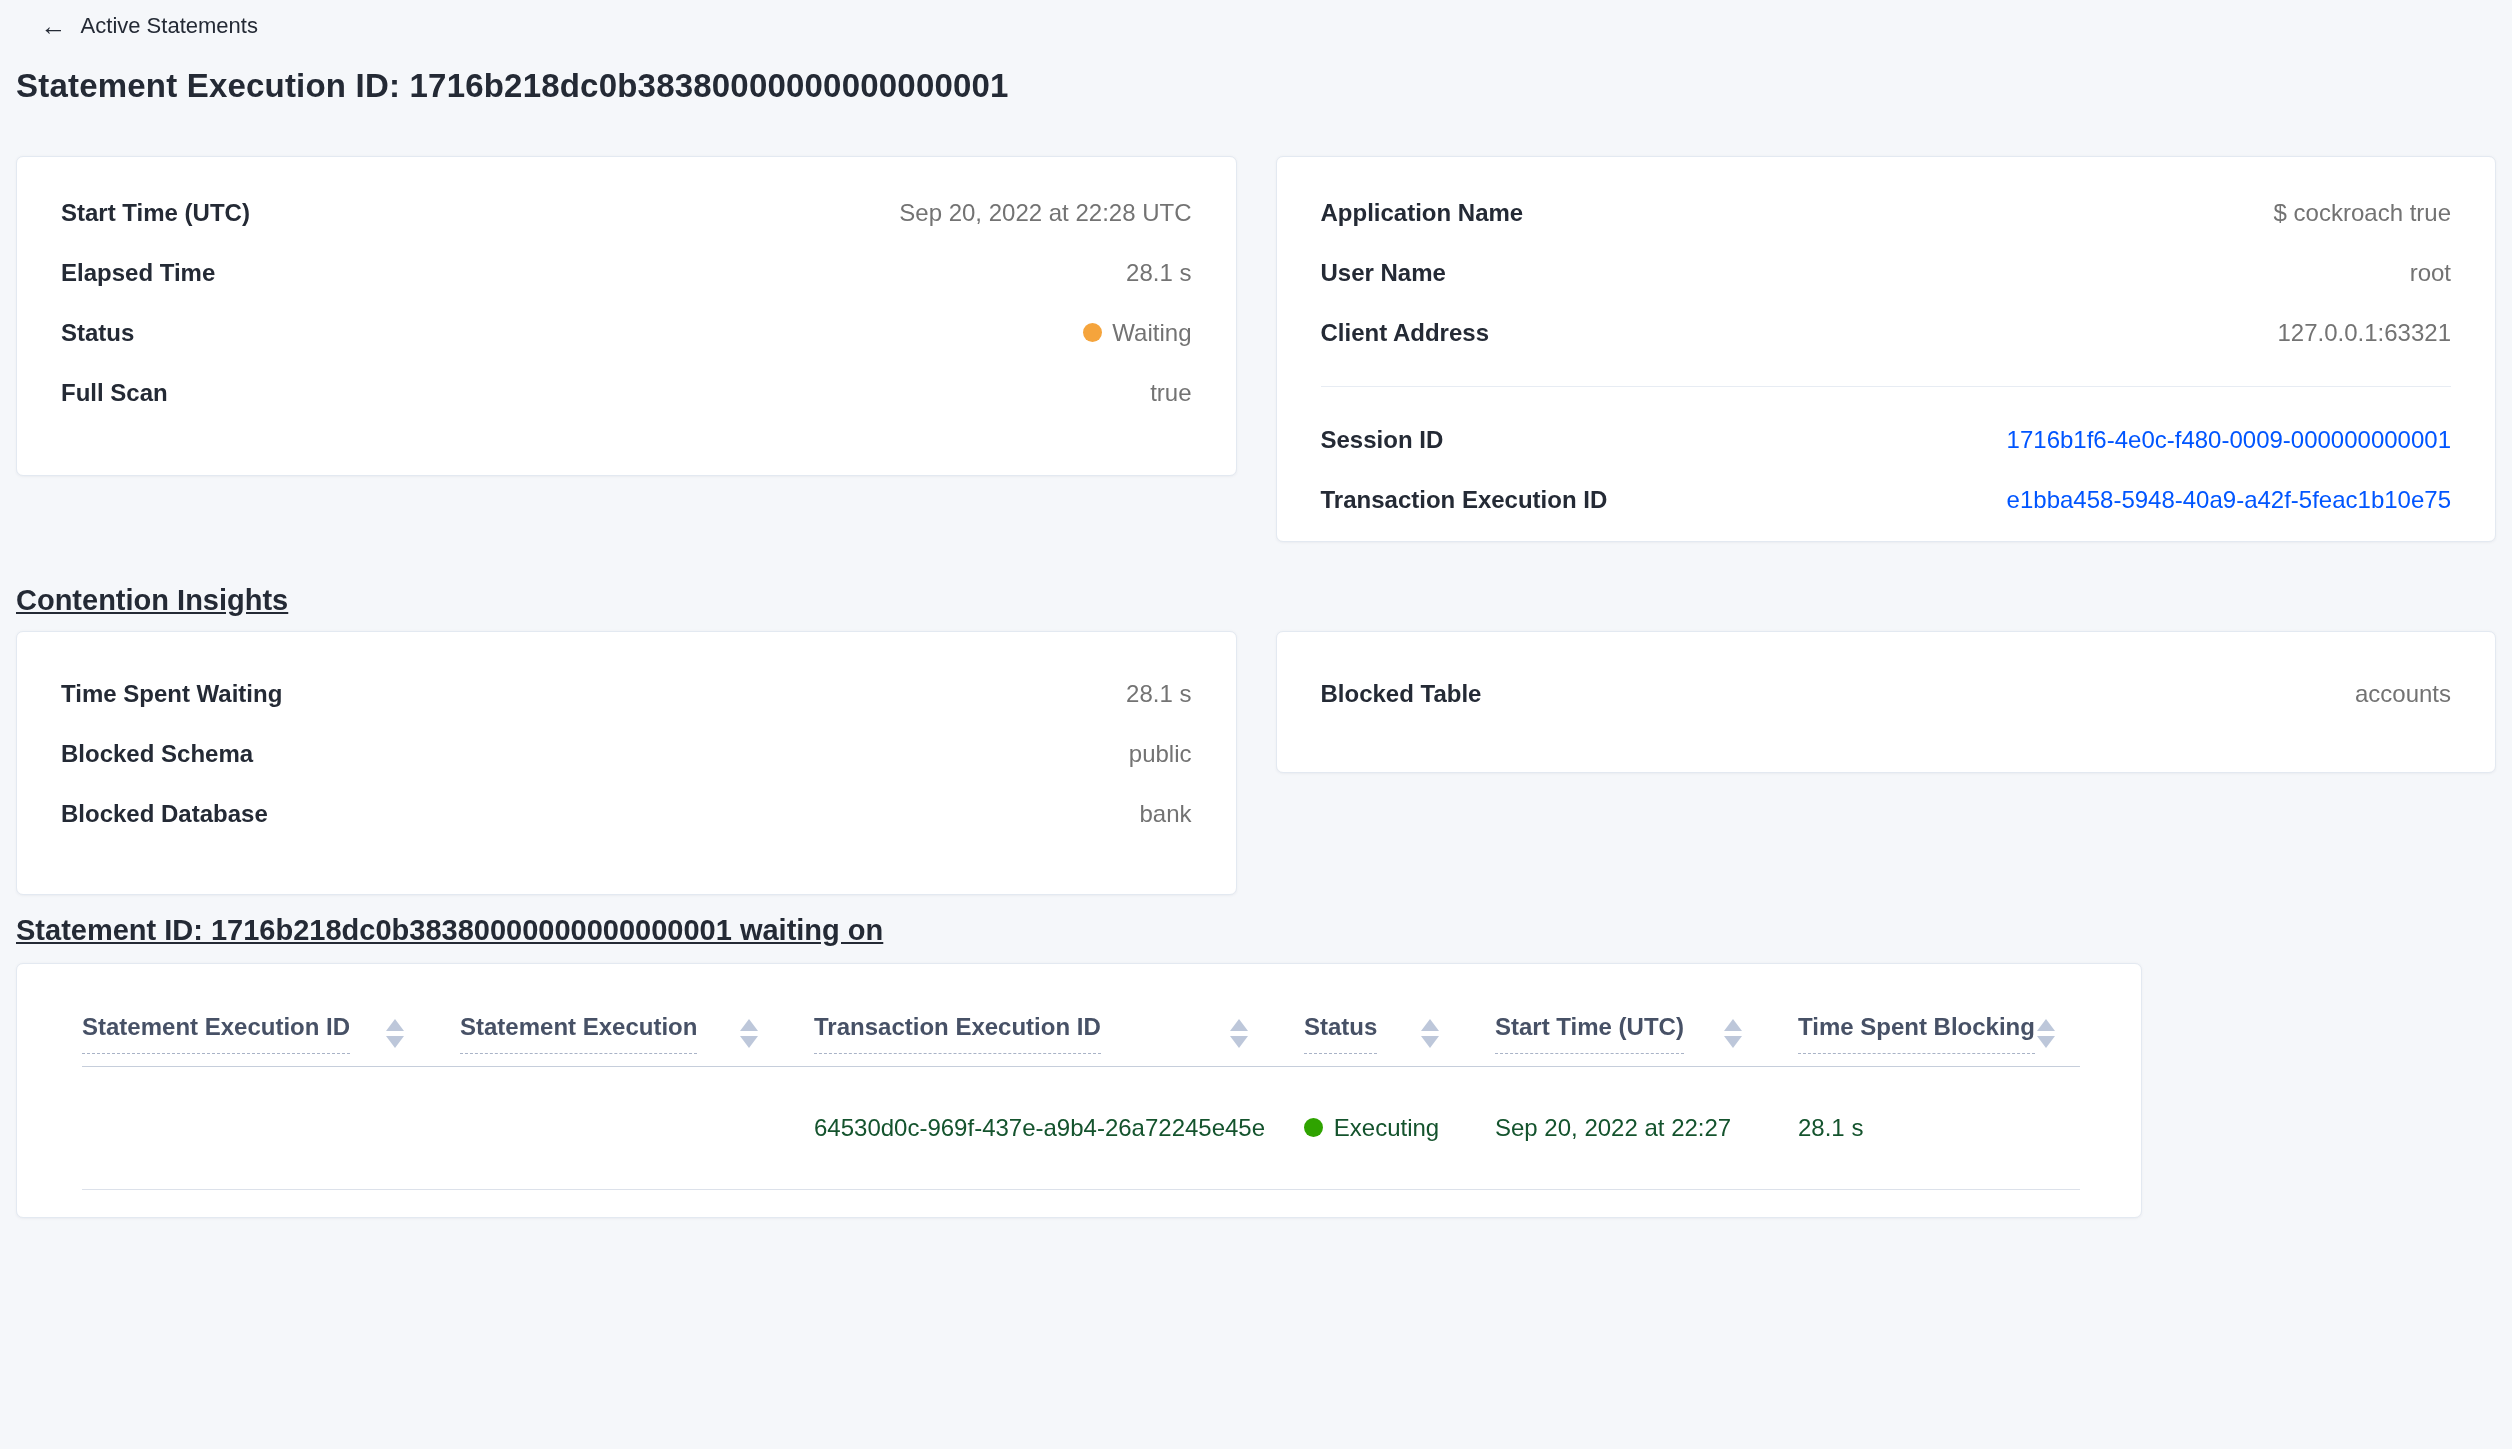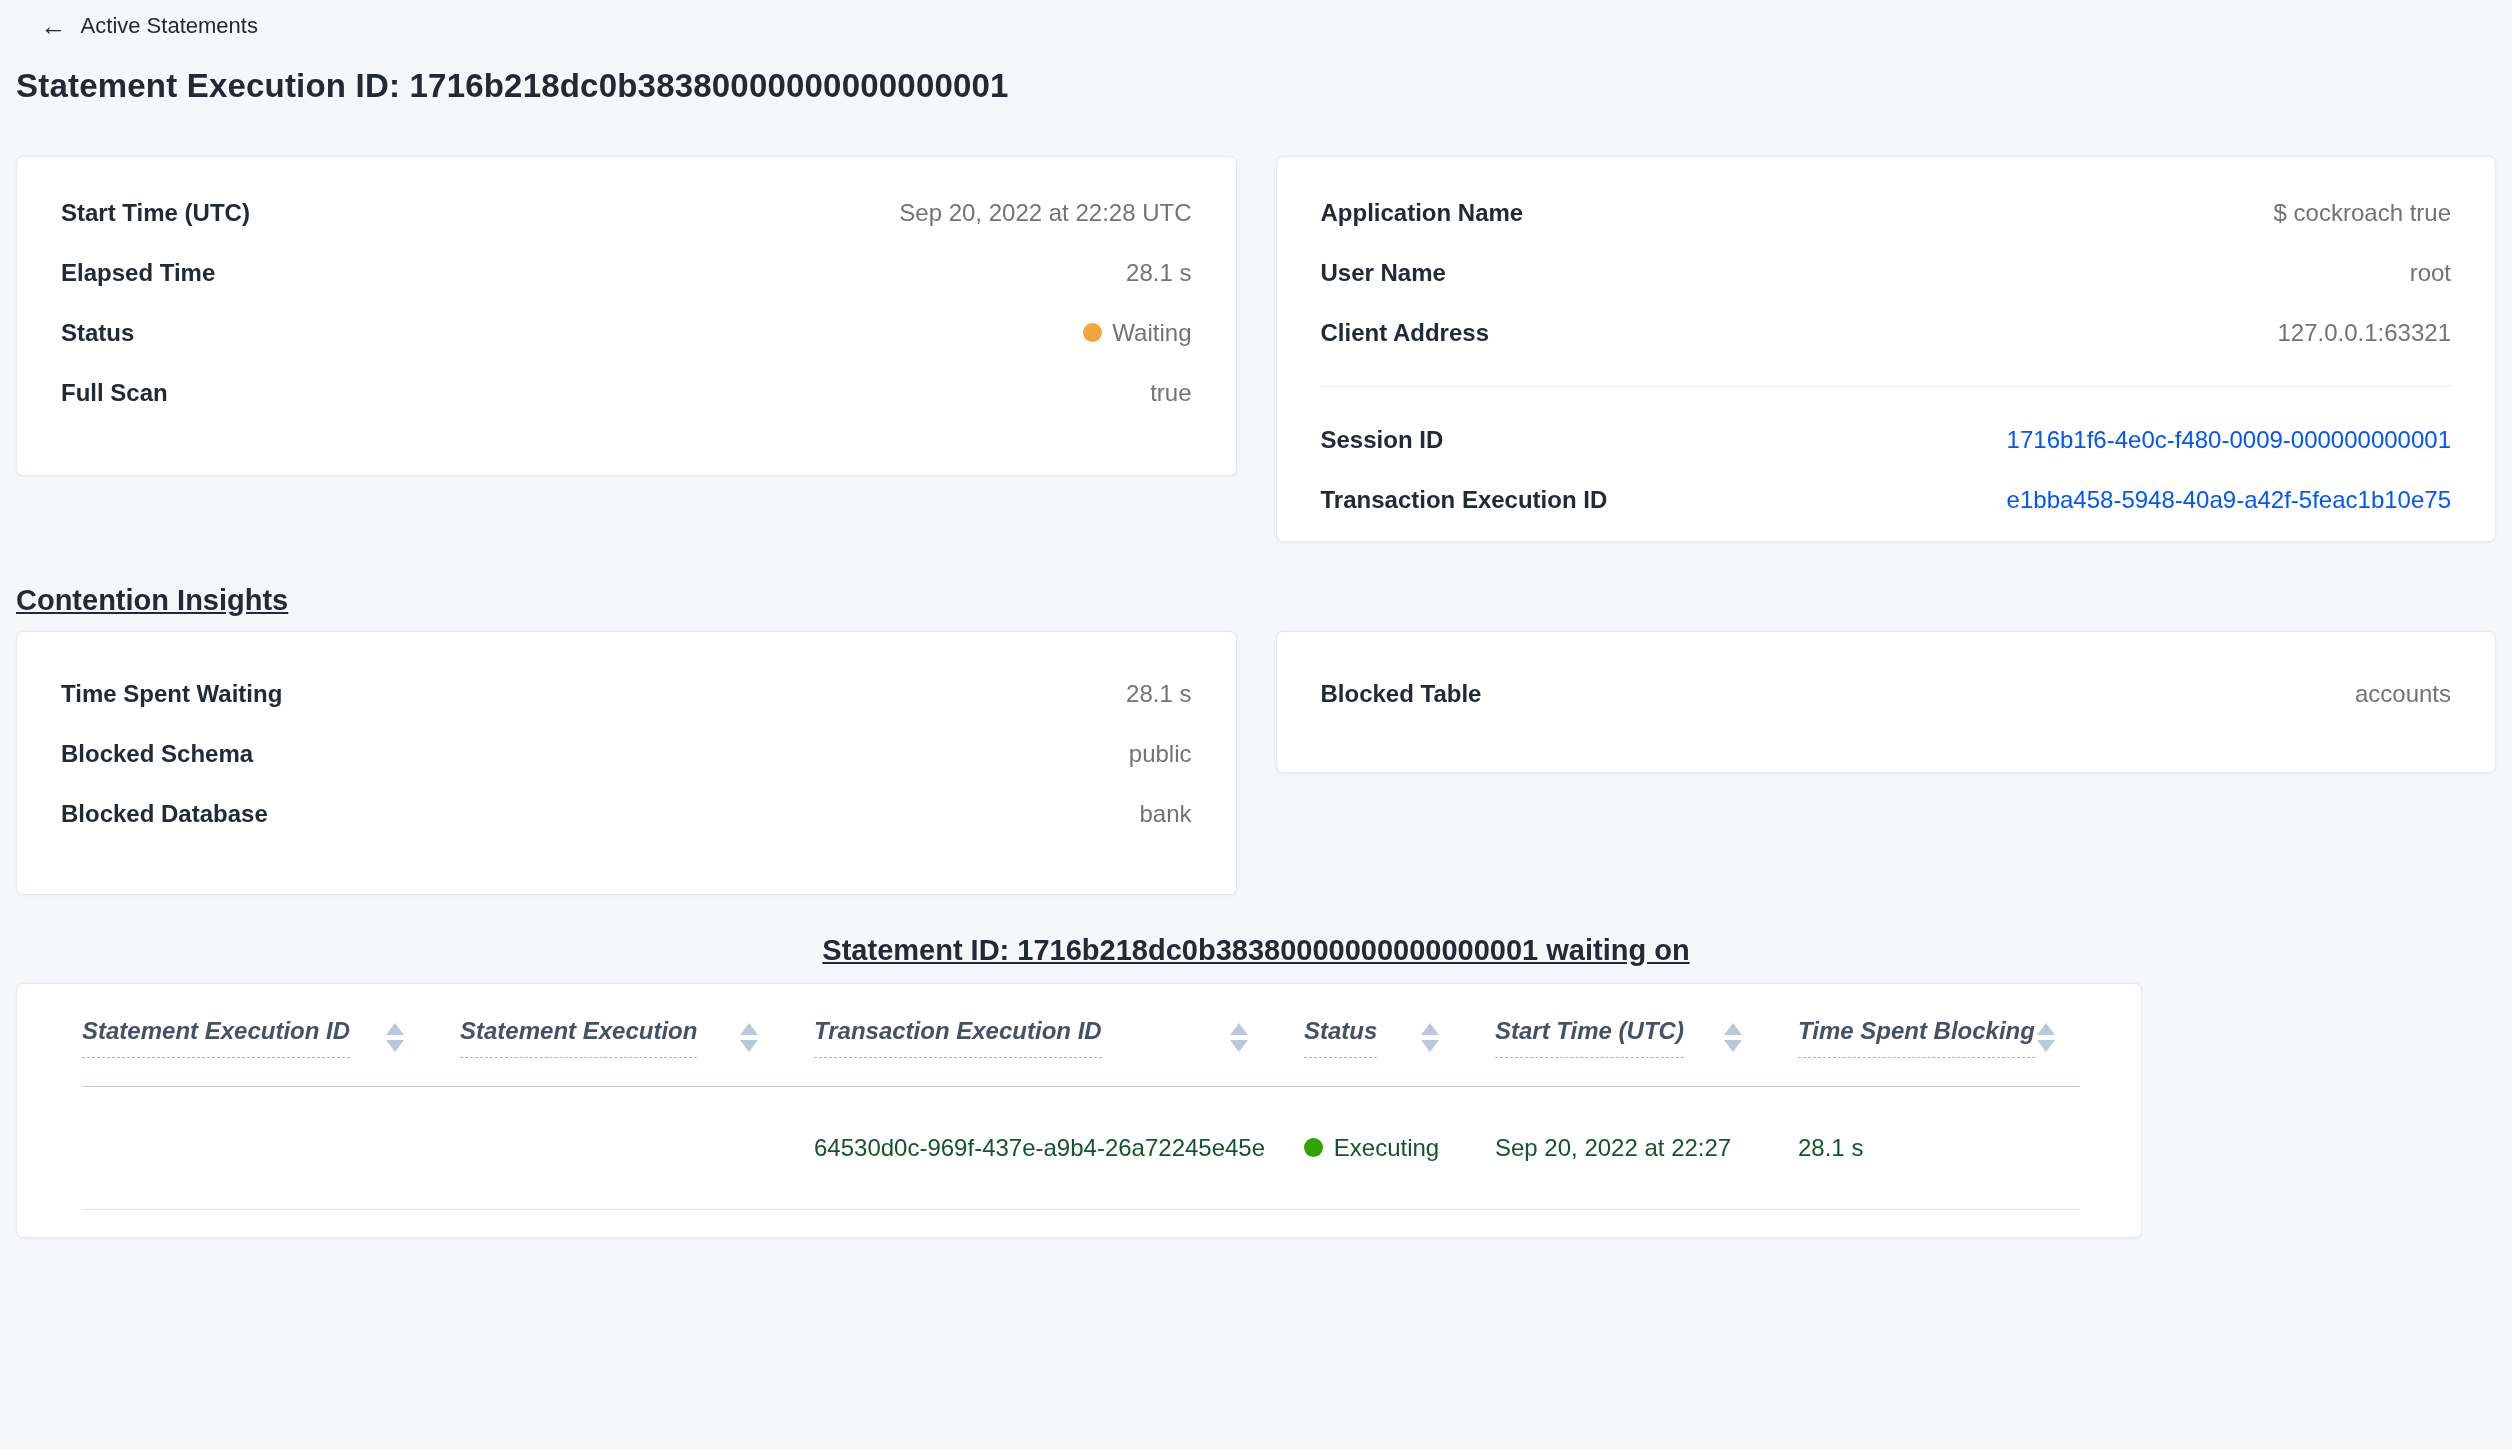--- a/index.html
+++ b/index.html
@@ -68,38 +68,37 @@
 
   .status-inline { display: flex; align-items: center; gap: 10.5px; }
   .dot { width: 19.3px; height: 19.3px; border-radius: 50%; display: inline-block; }
 
   
   h2.section-heading {
     font-size: 29px; font-weight: 700; color: #242a35;
     margin: 42px 0 14px 0;
     text-decoration: underline;
   }
-  h2.waiting-heading { margin: 39px 0 16px 0; text-align: center; }
+  h2.waiting-heading { margin: 19px 0 16px 0; }
 
   
   .table-card {
     width: 2126px;
     background: #ffffff;
     border: 0.9px solid #e3e9f1;
     border-radius: 7px;
     box-shadow: 0 0.9px 2.6px rgba(60,70,90,0.06);
     padding: 0 61px 0 65px;
     height: 255px;
   }
   .thead-row {
     display: flex; align-items: flex-end;
     height: 103px;
     border-bottom: 1.8px solid #c6cedb;
-    padding-bottom: 28px;
-    font-style: italic;
+    padding-bottom: 12px;
   }
   .th {
     display: flex; align-items: center;
   }
   .th-label {
     font-size: 24px; font-weight: 700; color: #475166;
     border-bottom: 1.8px dashed #a9b3c7;
     padding-bottom: 12.3px;
   }
   .sort-arrows {

